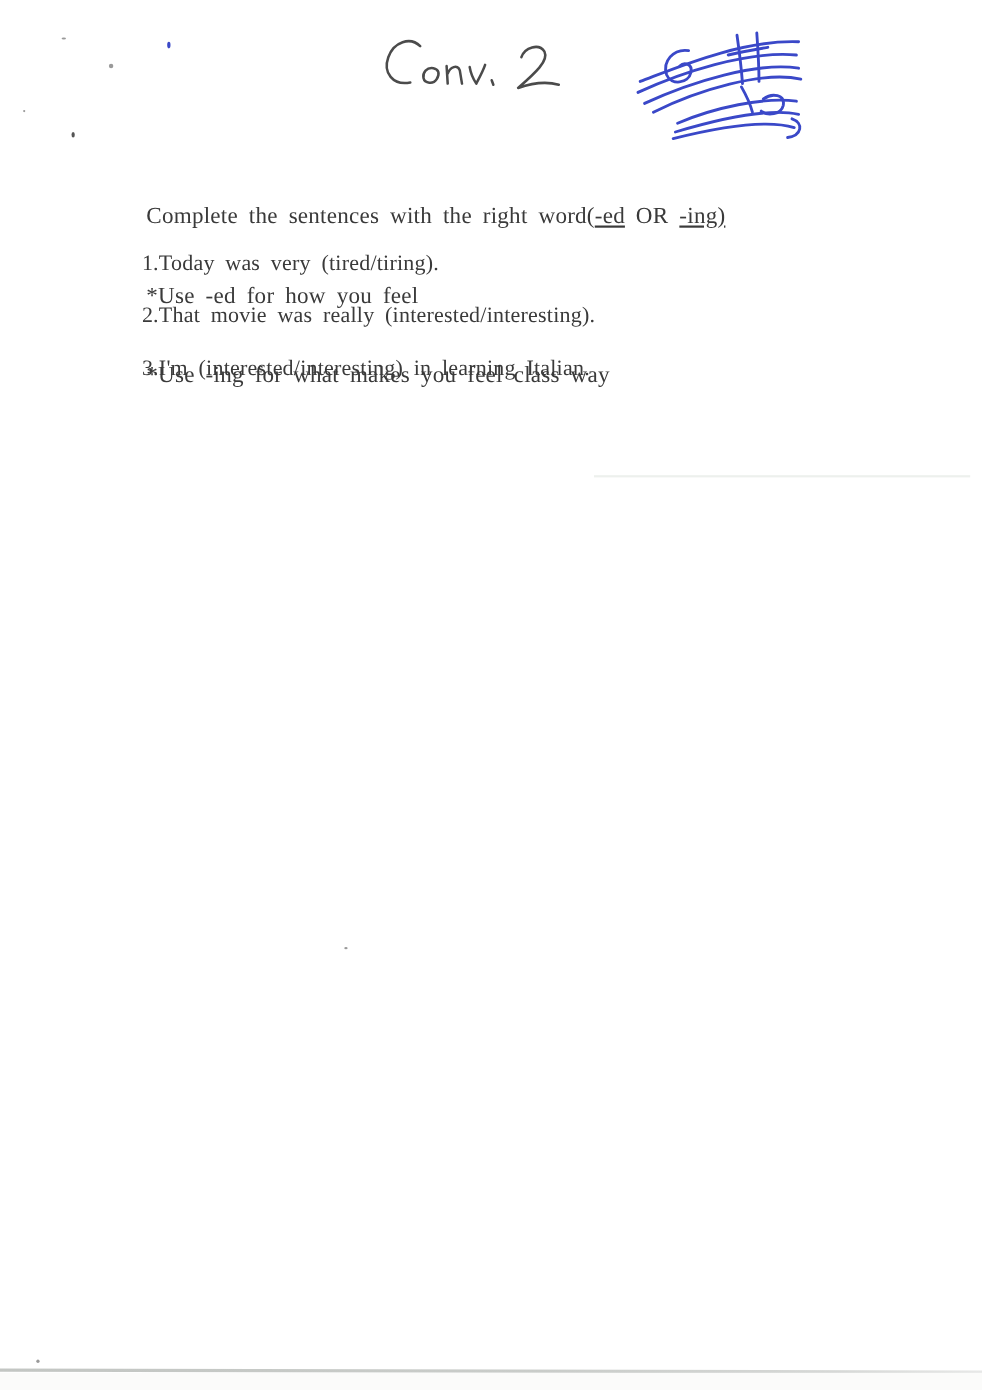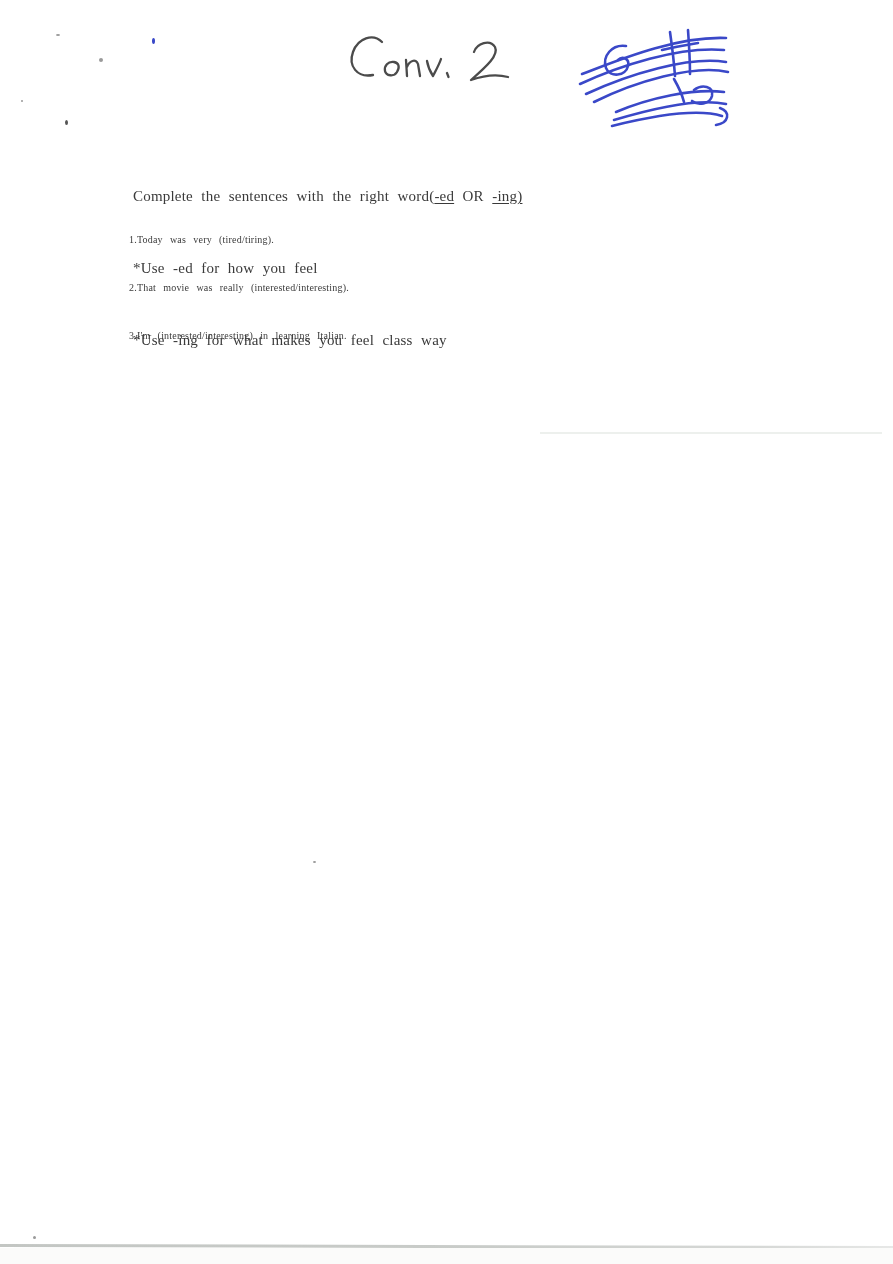--- a/index.html
+++ b/index.html
@@ -34,33 +34,33 @@
     position: absolute;
     width: 1px; height: 1px;
     overflow: hidden;
     clip: rect(0 0 0 0);
     white-space: nowrap;
   }
   .instructions {
     position: absolute;
     left: 133px;
     top: 136px;
-    font-size: 15px;
+    font-size: 21px;
     line-height: 24px;
     letter-spacing: 0.2px;
     word-spacing: 4.5px;
     white-space: pre-wrap;
   }
   .instructions p { margin: 0; }
   .underlined { text-decoration: underline; text-underline-offset: 2px; }
   .sentences {
     position: absolute;
     left: 129px;
     top: 231px;
-    font-size: 10px;
+    font-size: 20px;
     letter-spacing: 0.2px;
     word-spacing: 4.5px;
   }
   .sentences p {
     margin: 0;
     height: 48.2px;
     line-height: 17px;
     white-space: nowrap;
   }
   .speck { position: absolute; border-radius: 50%; }

